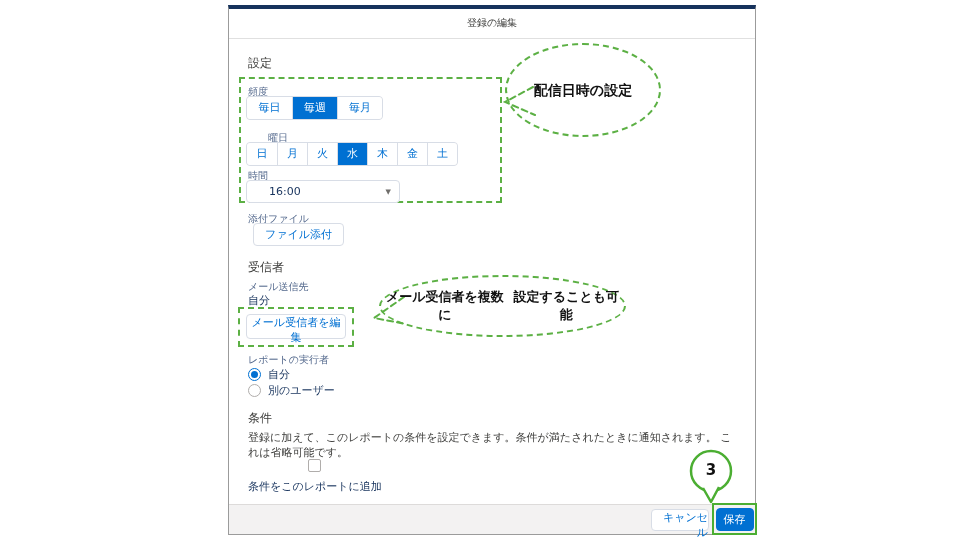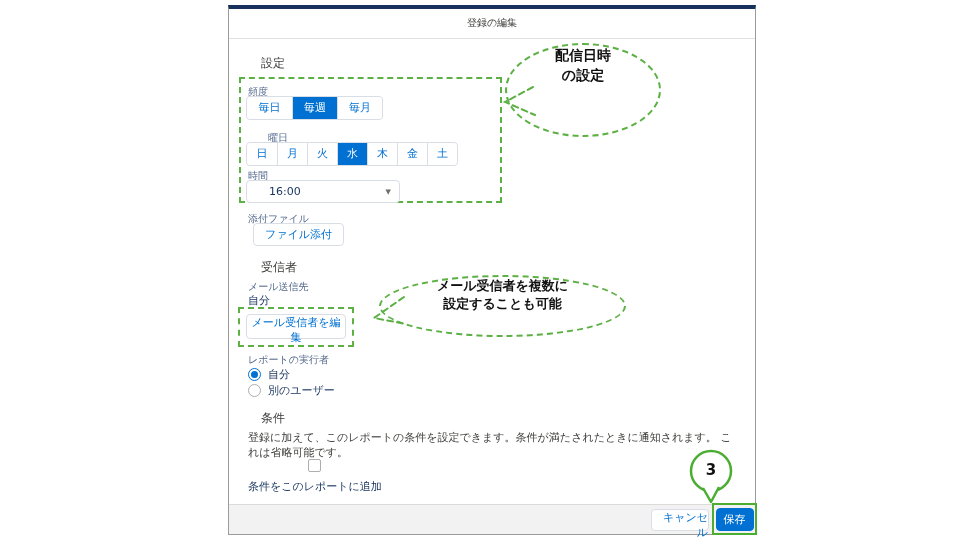--- a/index.html
+++ b/index.html
@@ -8,21 +8,21 @@
   .stage { position:relative; width:960px; height:540px; }
 
   
   .modal { position:absolute; left:228px; top:5px; width:528px; height:530px;
     background:#fff; border:1px solid #9b9b9b; border-top:4px solid #16325c; }
   .modal-header { position:absolute; left:0; top:0; width:100%; height:30px;
     border-bottom:1px solid #e0e0e0; }
   .modal-title { width:100%; text-align:center; line-height:28px; font-size:10px; color:#3e3e3c; }
 
   .label-sm { position:absolute; font-size:10px; color:#54698d; }
-  .heading  { position:absolute; font-size:12px; color:#3e3e3c;margin-left:13px; }
+  .heading  { position:absolute; font-size:12px; color:#3e3e3c; }
   .value-sm { position:absolute; font-size:11px; color:#16325c; }
 
   
   .seg-group { position:absolute; display:inline-flex; border:1px solid #d8dde6;
     border-radius:4px; overflow:hidden; background:#e5e5e5; }
   .seg { display:inline-block; text-align:center; font-size:11px; line-height:22px;
     color:#0070d2; background:#fff; border-left:1px solid #d8dde6; cursor:pointer; }
   .seg:first-child { border-left:none; }
   .seg.sel { background:#0070d2; color:#fff; }
   .seg.w45 { width:45px; height:22px; }
@@ -58,21 +58,21 @@
   .btn-cancel { right:46px; top:4px; width:58px; height:22px;text-align:right; }
   .save-outline { position:absolute; right:-2px; top:-2px; width:45px; height:32px;
     border:2px solid #4bae32; display:flex; align-items:center; justify-content:center; background:transparent; }
   .btn-save { width:38px; height:23px; }
 
   
   .anno-box { position:absolute; border:2px dashed #5cb044; pointer-events:none; }
 
   
   .bubble { position:absolute; border:2px dashed #5cb044; border-radius:50%;
-    display:flex; flex-direction:column; align-items:center; 
+    display:flex; flex-direction:row; align-items:center; justify-content:center;
     background:transparent; text-align:center; color:#111; font-weight:bold; z-index:6; }
   .bubble1 { left:505px; top:43px; width:156px; height:94px; font-size:14px; line-height:20px; }
   .bubble2 { left:379px; top:275px; width:247px; height:62px; font-size:13px; line-height:18px; }
 
   .step-number { position:absolute; left:695px; top:461px; width:32px; text-align:center;
     font-size:15px; font-weight:bold; color:#111; z-index:7; }
 
   .overlay-svg { position:absolute; left:0; top:0; width:960px; height:540px;
     pointer-events:none; z-index:5; }
 </style>

